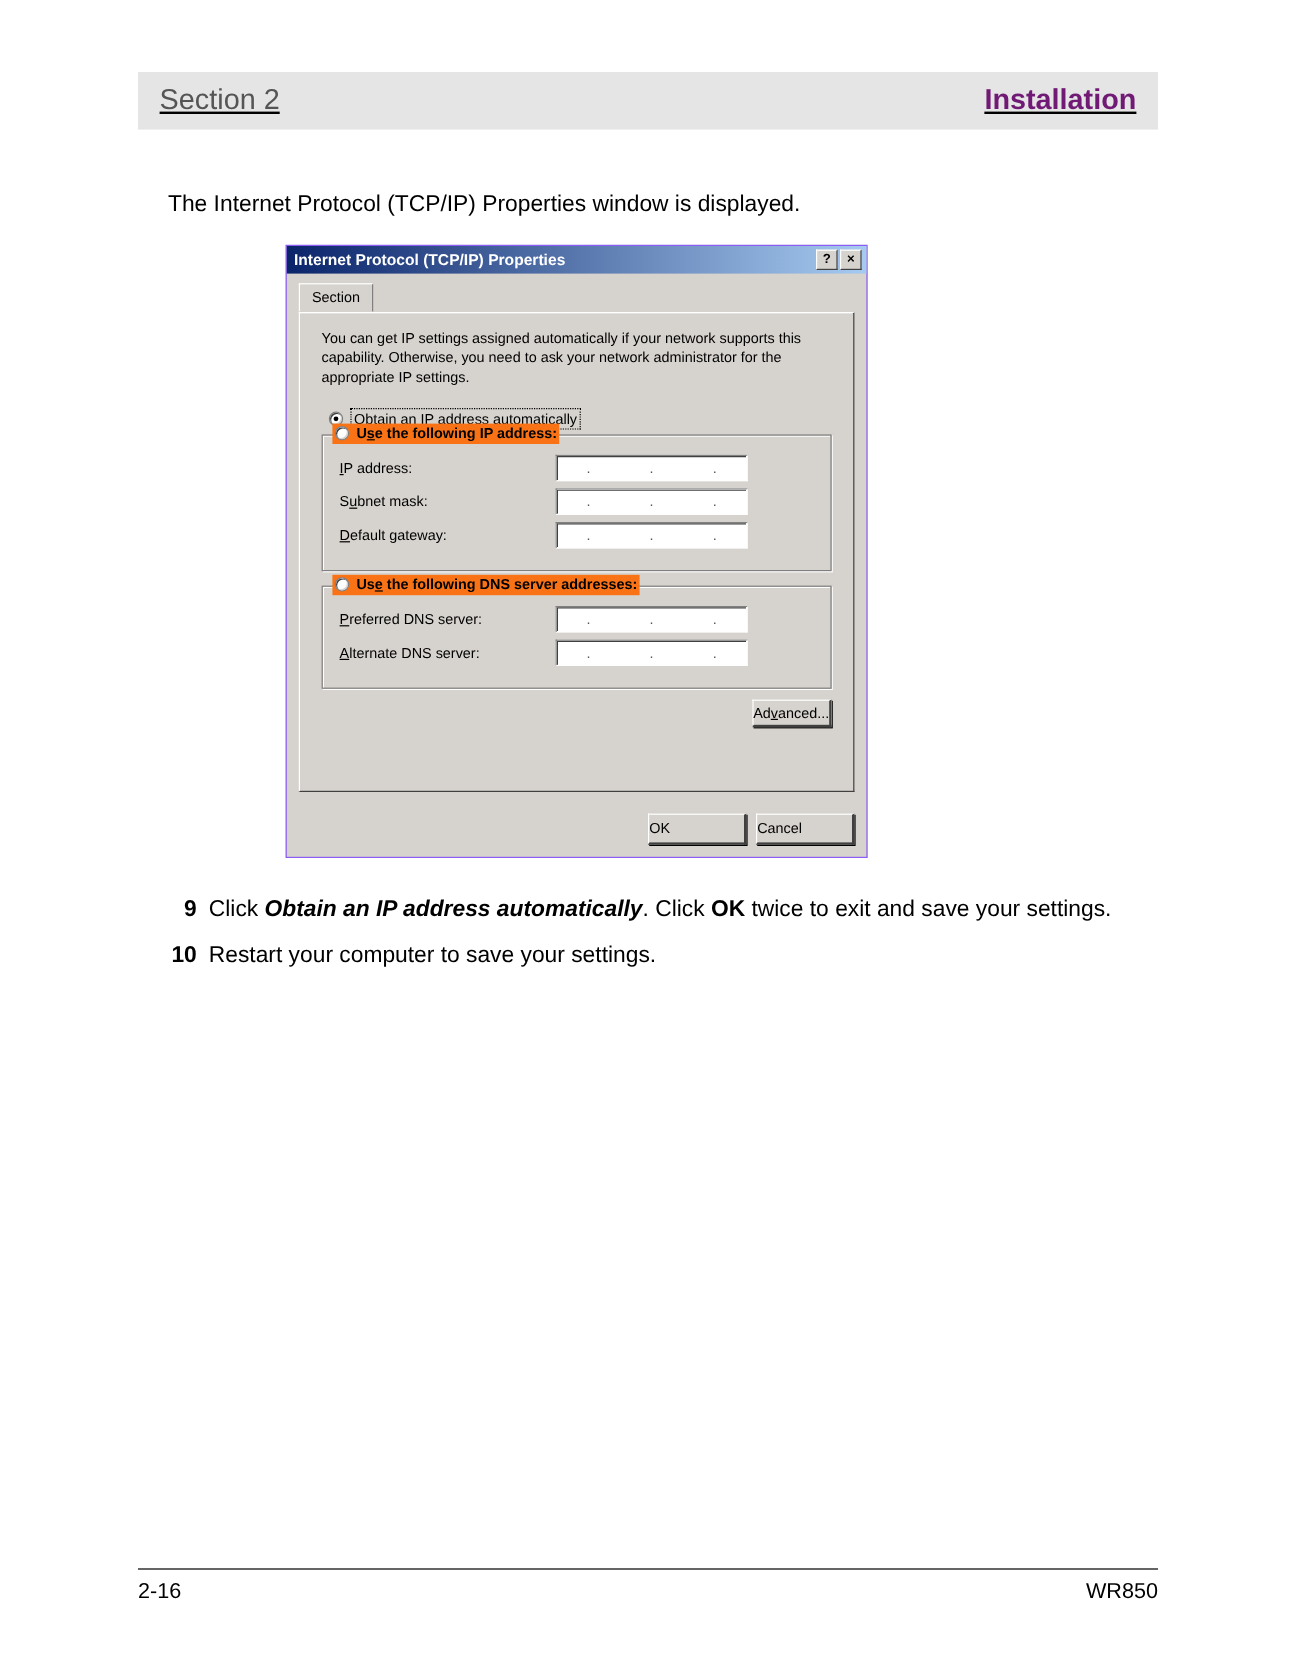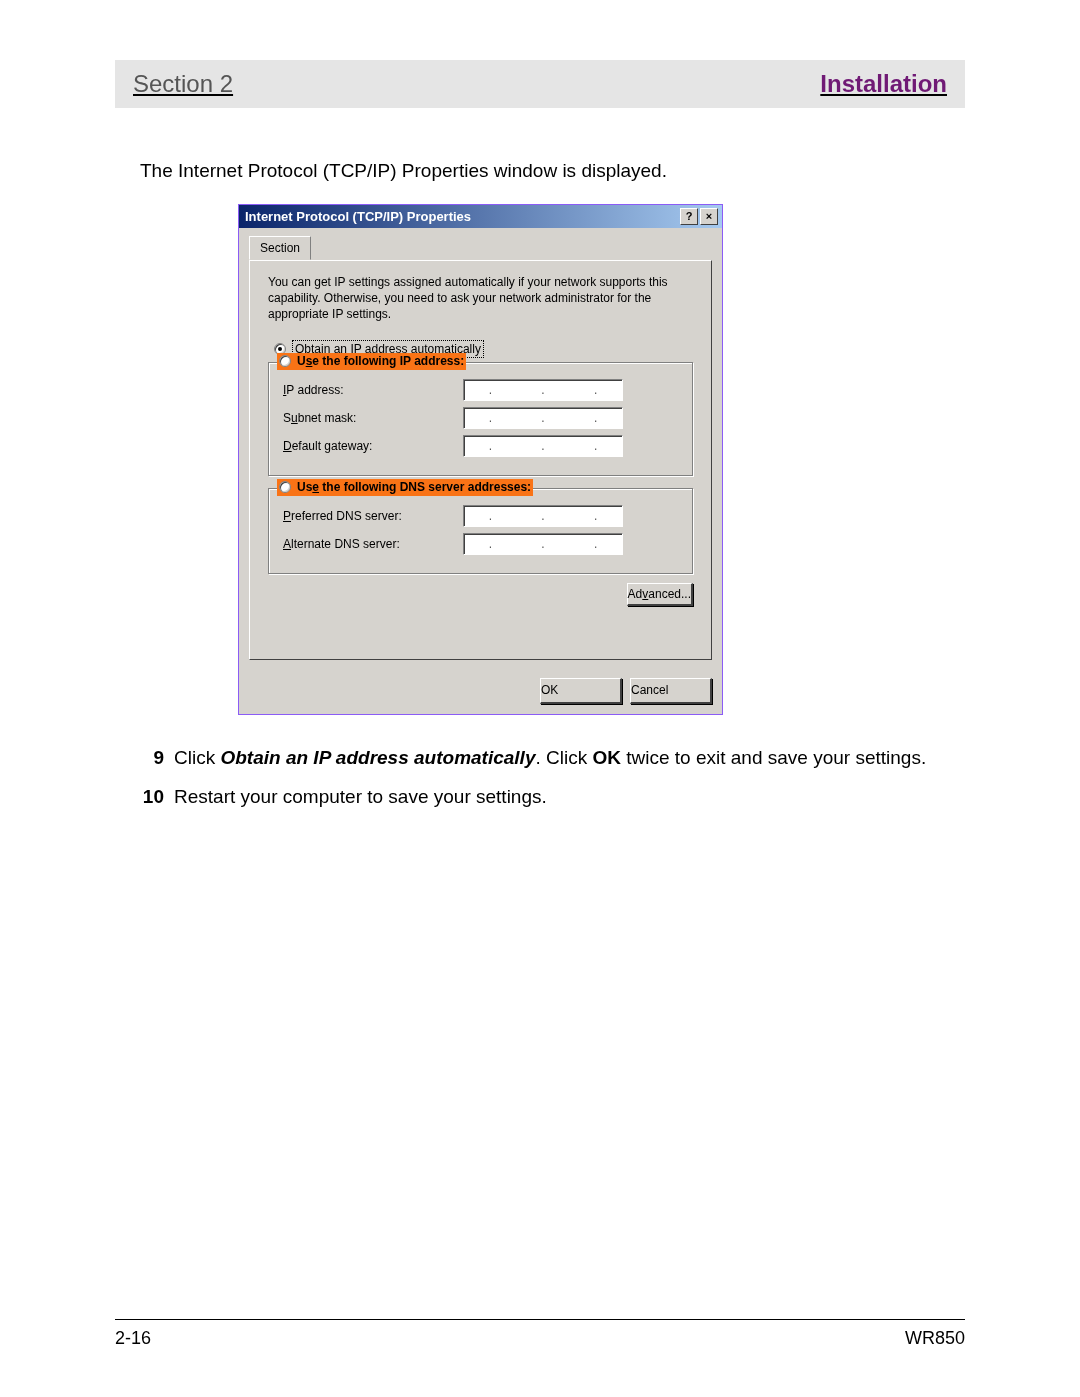--- a/index.html
+++ b/index.html
@@ -208,21 +208,21 @@
     font-weight: bold;
     flex-shrink: 0;
     text-align: right;
     padding-right: 10px;
   }
   .step-text { flex: 1; }
   .step-text b { font-weight: bold; }
   .step-text i { font-style: italic; font-weight: bold; }
   .page-footer {
     position: absolute;
-    bottom: 48px;
+    bottom: 60px;
     left: 115px;
     right: 115px;
     border-top: 1px solid #000;
     padding-top: 8px;
     display: flex;
     justify-content: space-between;
     font-size: 18px;
   }
 </style>
 </head>

